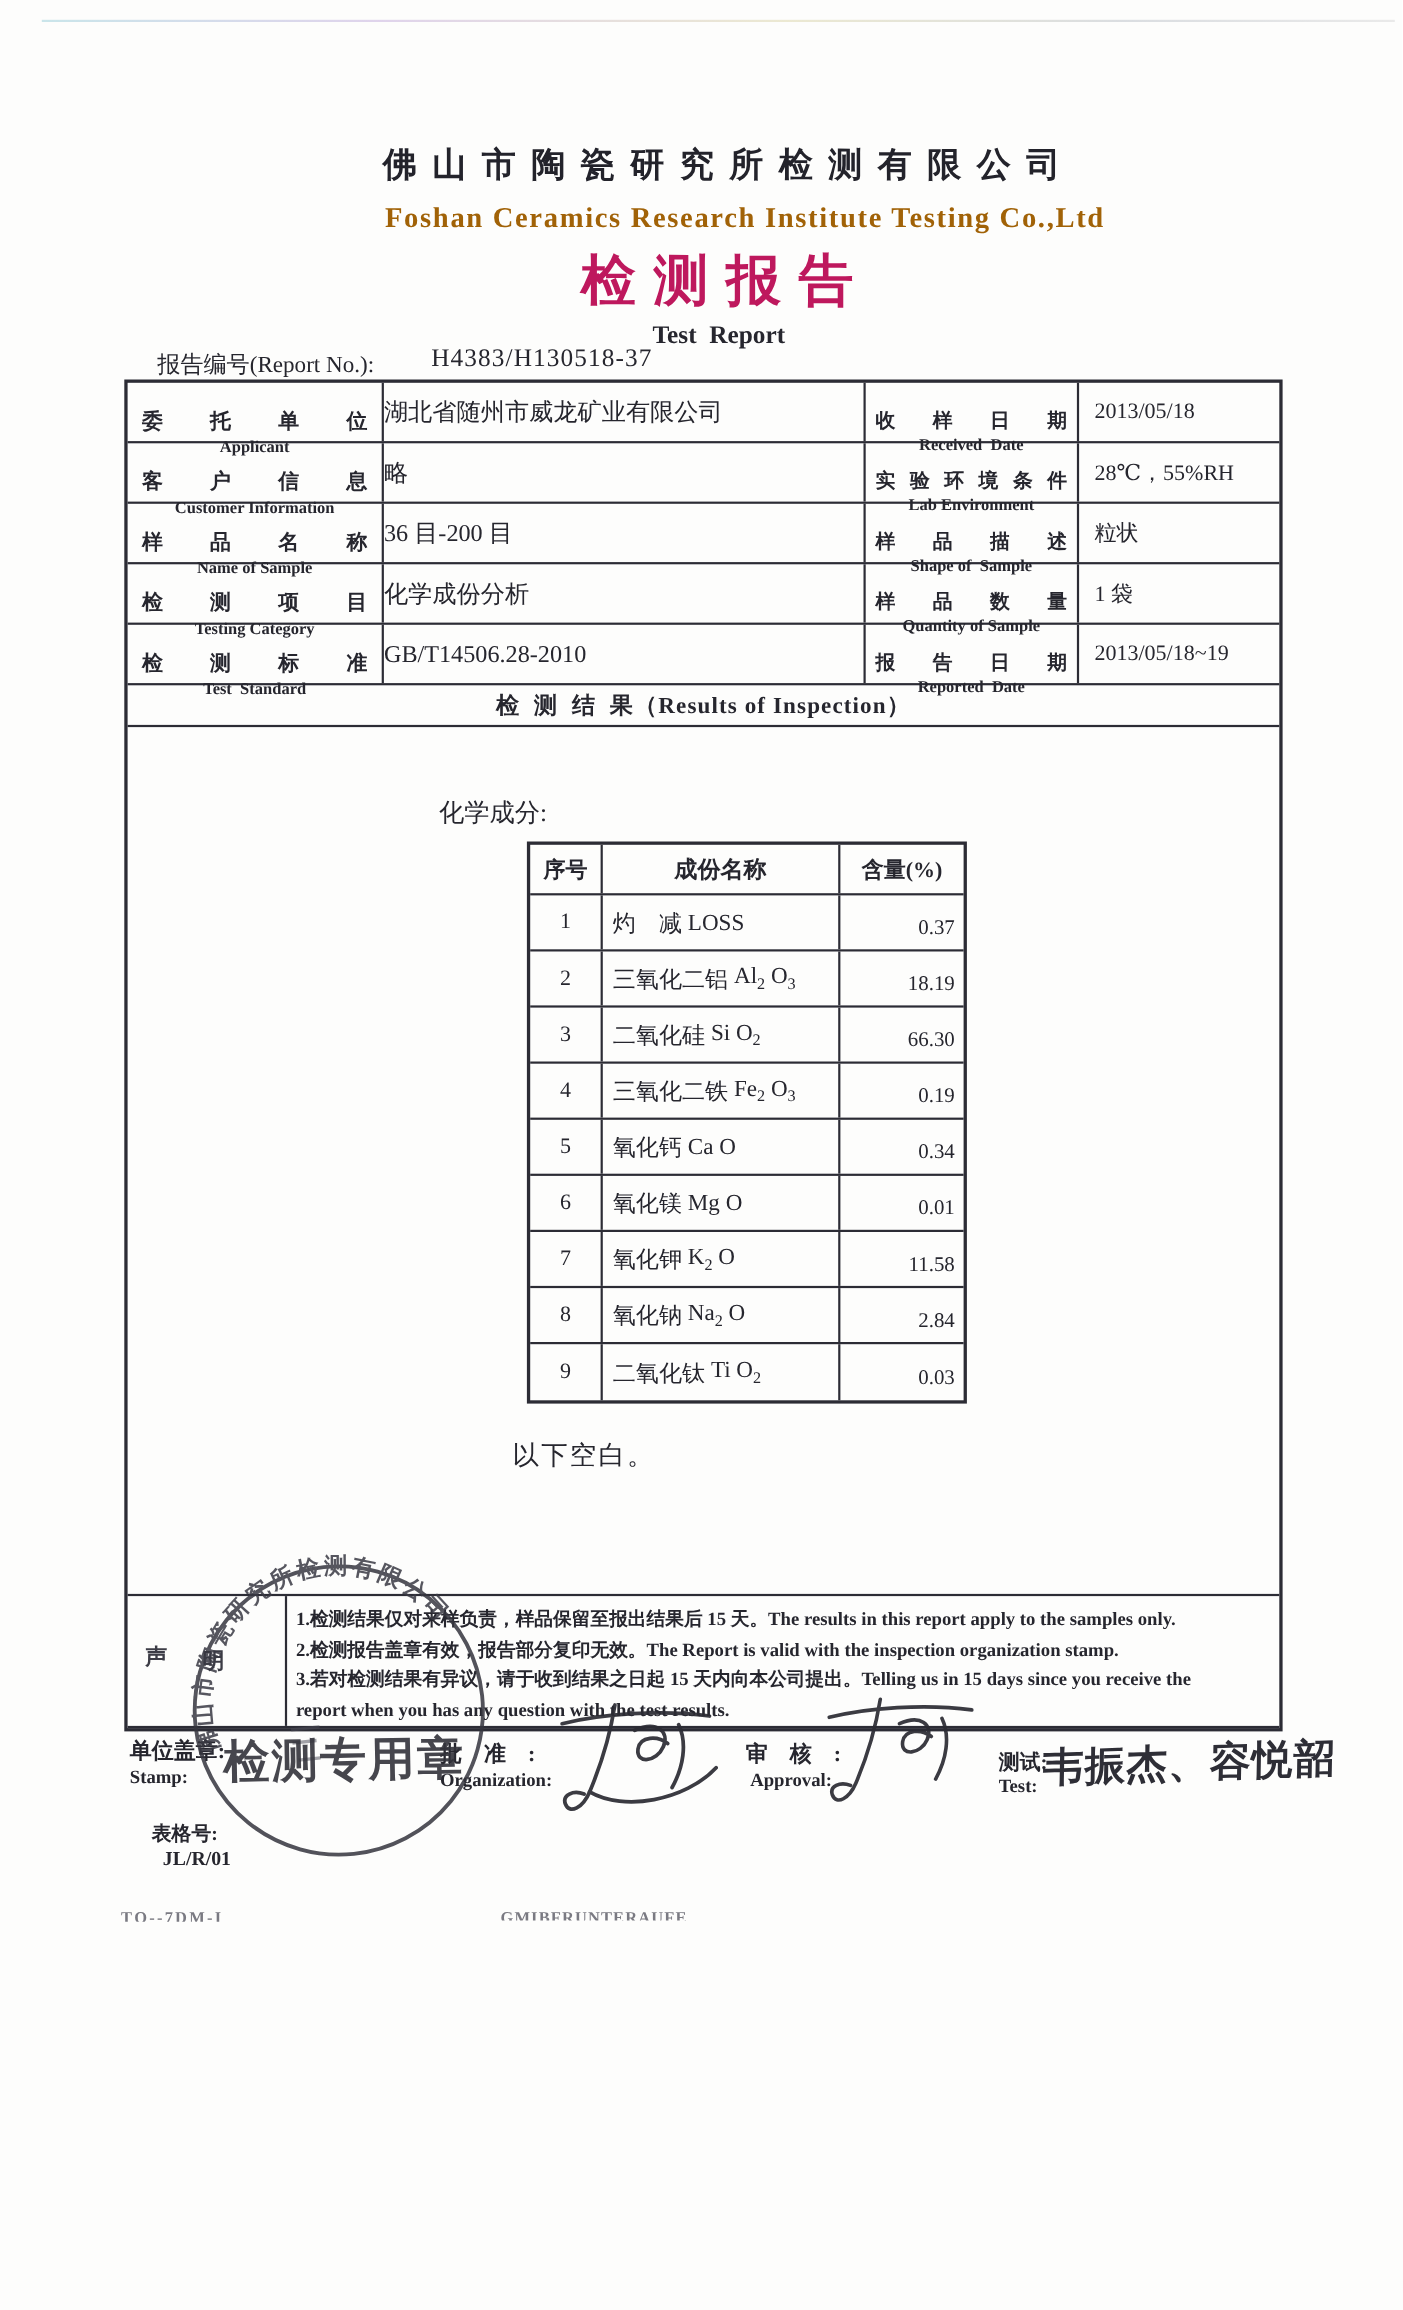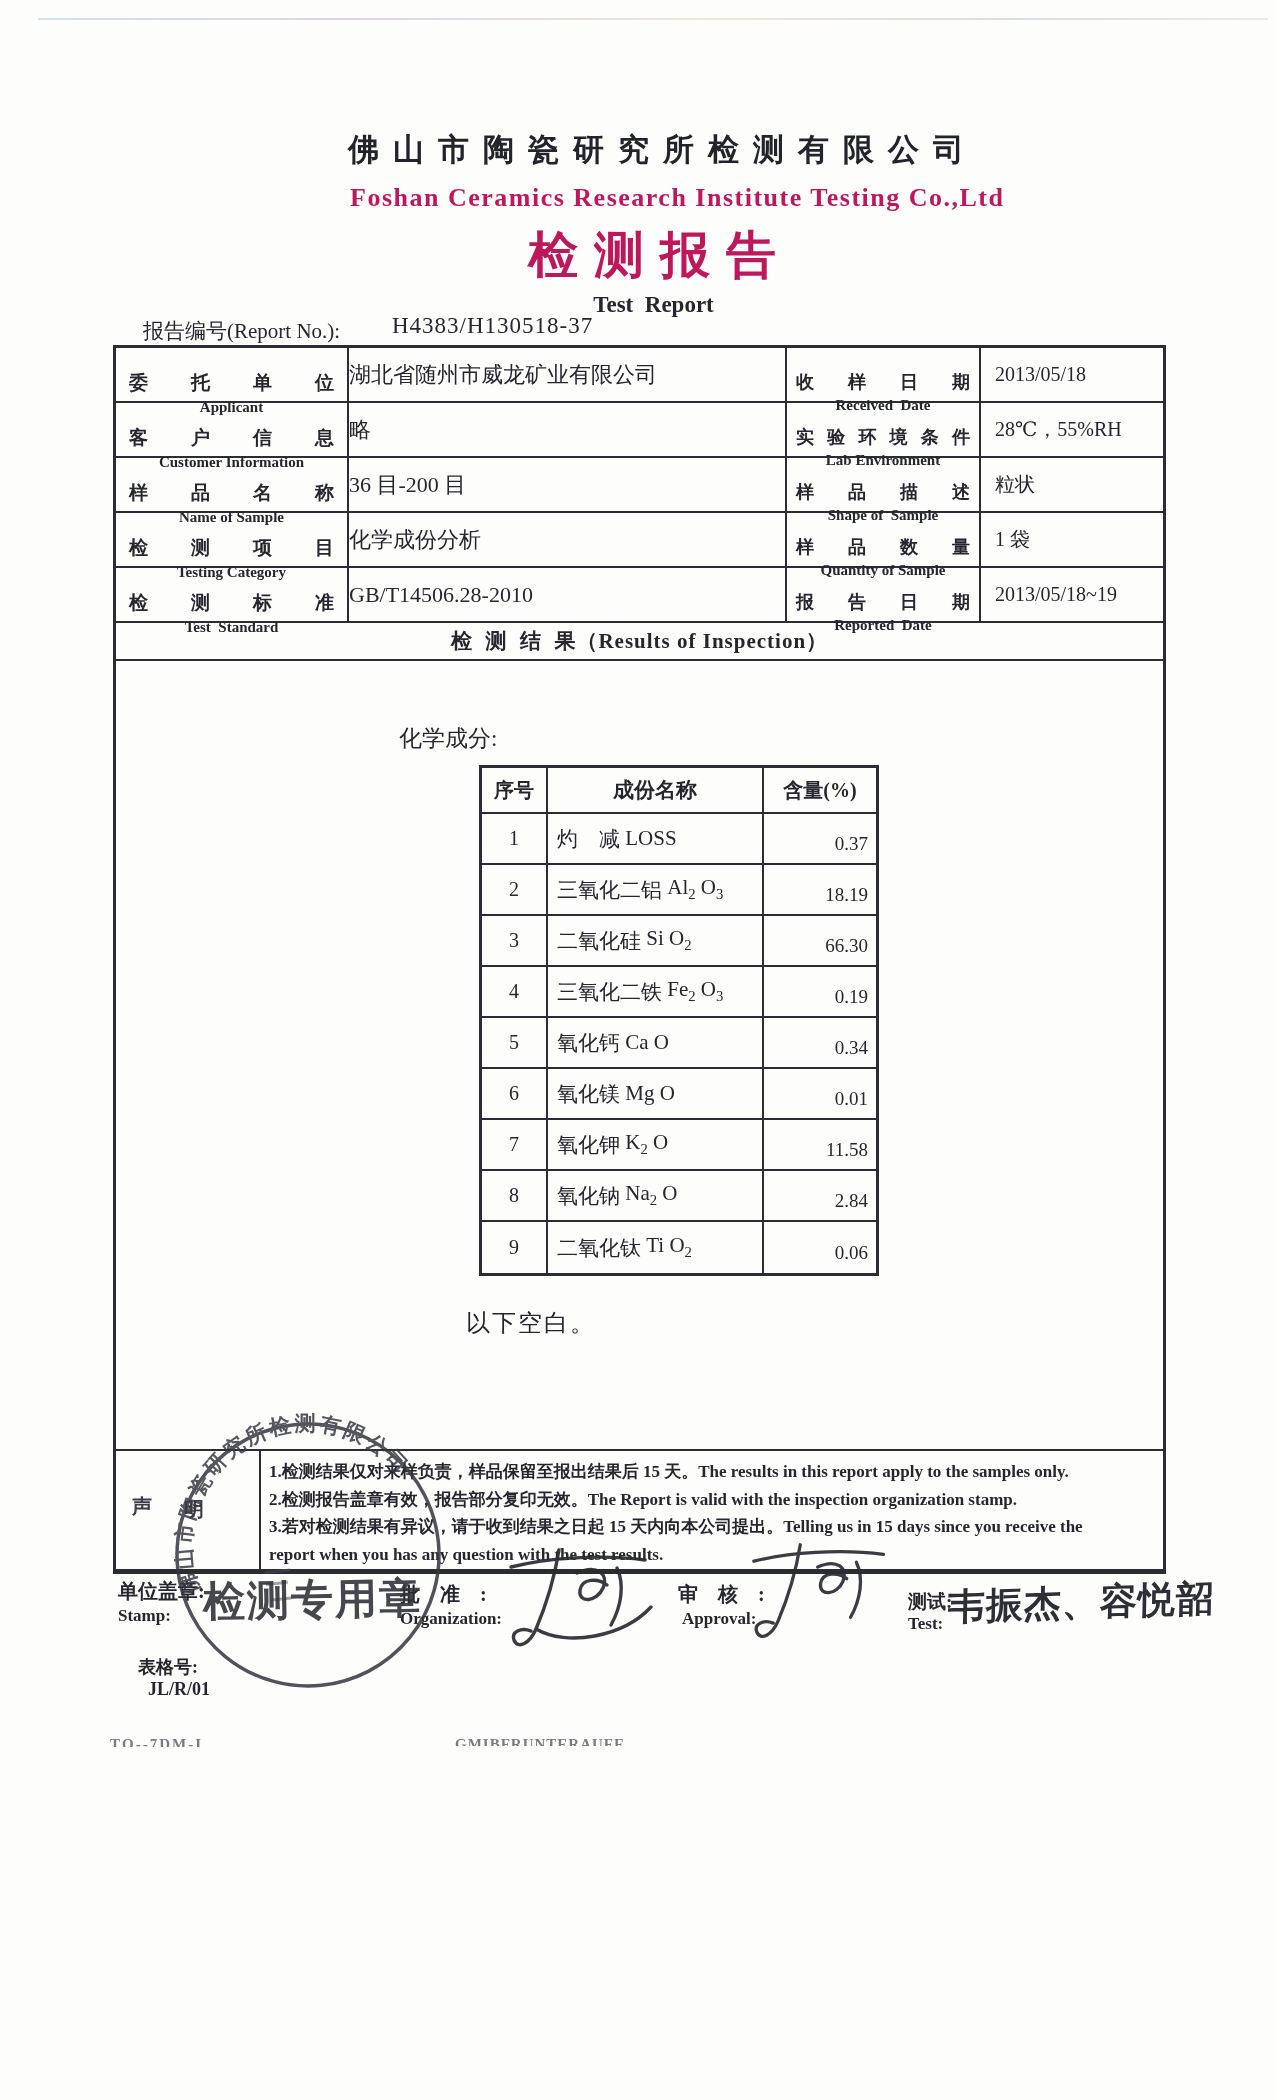--- a/index.html
+++ b/index.html
@@ -5,21 +5,21 @@
   html,body{margin:0;padding:0;background:#ffffff;}
   .sheet{position:relative;width:1275px;height:2100px;background:#fdfdfc;overflow:hidden;
          font-family:"Liberation Serif","DejaVu Serif",serif;color:#26262e;}
   
   .topline{position:absolute;left:38px;top:18px;width:1230px;height:2px;opacity:.75;
            background:linear-gradient(90deg,#b9dde4,#d6c6e6 25%,#e6e2c4 55%,#cfd3d8 80%,#e3e3e3);}
   .art-cut{position:absolute;overflow:hidden;font-weight:700;color:#5a5a64;opacity:.8;}
   
   .company-cn{position:absolute;left:348px;top:129px;font-size:31px;font-weight:700;
               letter-spacing:14px;white-space:nowrap;color:#23232b;}
-  .company-en{position:absolute;left:350px;top:183px;font-size:26px;font-weight:600;letter-spacing:1.5px;color:#be185d;}
+  .company-en{position:absolute;left:350px;top:183px;font-size:26px;font-weight:600;letter-spacing:1.5px;color:#a16207;}
   .title-cn{position:absolute;left:528px;top:222px;font-size:50px;font-weight:700;letter-spacing:16px;white-space:nowrap;color:#be185d;}
   .title-en{position:absolute;left:0;right:0;top:292px;text-align:center;font-size:23px;font-weight:700;white-space:pre;margin-left:32px;}
   .repno-label{position:absolute;left:143px;top:317px;font-size:21px;}
   .repno-value{position:absolute;left:392px;top:313px;font-size:23px;letter-spacing:1px;}
   
   .doc-table{position:absolute;left:113px;top:345px;width:1047px;border:3px solid #2c2c35;background:transparent;}
   .info-row{display:flex;height:55px;border-bottom:2px solid #2c2c35;box-sizing:border-box;}
   .cell{box-sizing:border-box;}
   .c1{width:233px;border-right:2px solid #2c2c35;}
   .c2{width:438px;border-right:2px solid #2c2c35;display:flex;align-items:center;font-size:22px;}
@@ -202,21 +202,21 @@
 
   <div class="ct-row">
     <div class="ct-no">8</div>
     <div class="ct-name"><span class="nm">氧化钠 </span><span class="fm">Na<sub>2</sub> O</span></div>
     <div class="ct-val">2.84</div>
   </div>
 
   <div class="ct-row">
     <div class="ct-no">9</div>
     <div class="ct-name"><span class="nm">二氧化钛 </span><span class="fm">Ti O<sub>2</sub></span></div>
-    <div class="ct-val">0.06</div>
+    <div class="ct-val">0.03</div>
   </div>
 </div>
       </div>
       <div class="blank-note">以下空白。</div>
     </div>
 
     <div class="notes-row">
       <div class="stmt-cell">
         <span class="stmt-c" style="left:16px;top:42px;">声</span>
         <span class="stmt-c" style="left:68px;top:45px;">明</span>

